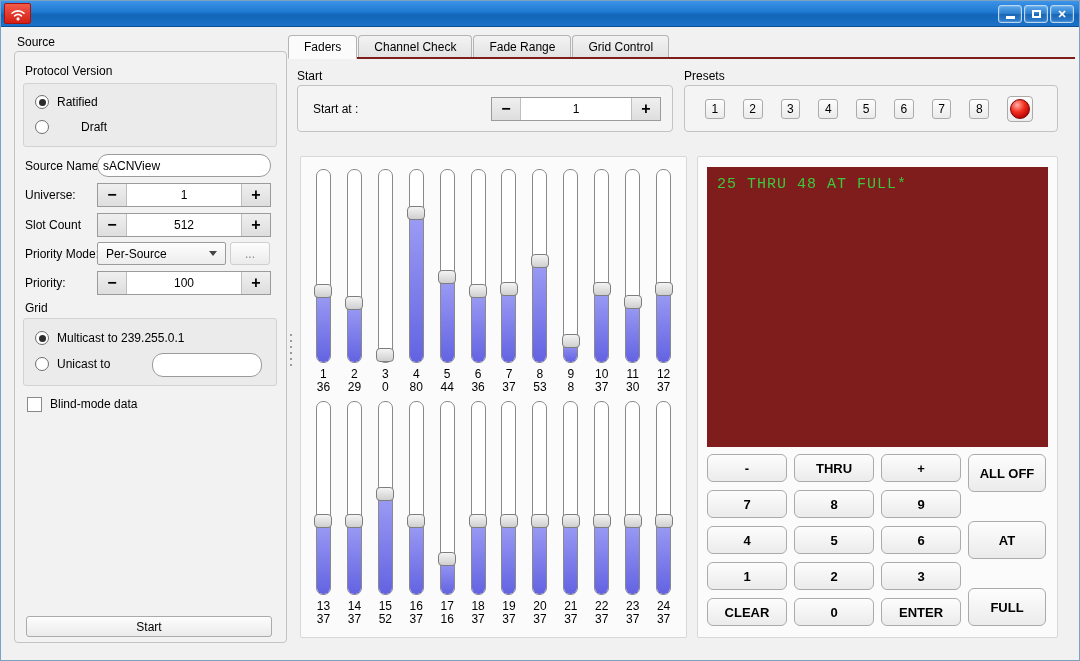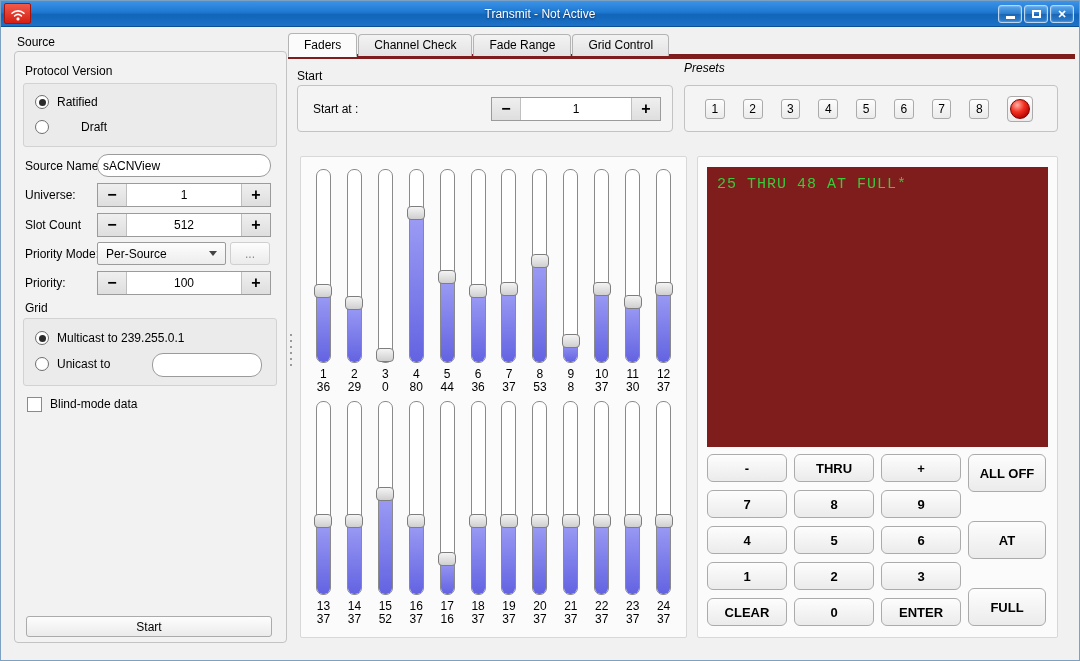--- a/index.html
+++ b/index.html
@@ -65,21 +65,21 @@
   }
   .combo {
     position:absolute; height:23px; border:1px solid #9b9b9b; border-radius:2px;
     background:linear-gradient(#fdfdfd,#ededed); display:flex; align-items:center;
     font-size:12px; padding:0 8px; justify-content:space-between;
   }
   .combo-arrow { width:0; height:0; border-left:4px solid transparent; border-right:4px solid transparent; border-top:5px solid #444; }
   
   .tab-bar {
     position:absolute; left:287px; top:34px; width:787px; height:24px;
-    display:flex; align-items:center; border-bottom:5px solid #7f1d1d;
+    display:flex; align-items:center; border-bottom:2px solid #7f1d1d;
   }
   .tab {
     height:22px; padding:0 15px; display:flex; align-items:center;
     border:1px solid #b4b4b4; border-bottom:none; border-radius:4px 4px 0 0;
     background:linear-gradient(#f3f3f3,#e3e3e3); font-size:12px; margin-right:1px;
   }
   .tab.active { height:24px; background:#fbfbfb; position:relative; z-index:2; margin-bottom:-1px; border-bottom:1px solid #fbfbfb; }
   
   .panel { position:absolute; background:#fbfbfb; border:1px solid #d8d8d8; border-radius:2px; }
   .fader-row { position:absolute; left:7px; right:7px; display:flex; justify-content:space-between; }
@@ -129,21 +129,20 @@
 <div class="window">
 
   <div class="titlebar">
     <div class="app-icon">
       <svg width="18" height="16" viewBox="0 0 24 20">
         <path d="M4,9 a11.5,11.5 0 0 1 16,0" fill="none" stroke="#fff" stroke-width="2.2" stroke-linecap="round"></path>
         <path d="M7.5,12.5 a7,7 0 0 1 9,0" fill="none" stroke="#fff" stroke-width="2.2" stroke-linecap="round"></path>
         <circle cx="12" cy="16.5" r="2.1" fill="#fff"></circle>
       </svg>
     </div>
-    <div class="title-text">Transmit - Not Active</div>
     <div class="winbtns">
       <div class="winbtn">
           <span class="glyph-min"></span>
         </div>
       <div class="winbtn">
           <span class="glyph-max"></span>
         </div>
       <div class="winbtn">
           <span>✕</span>
         </div>
@@ -232,21 +231,21 @@
 
   <div class="grouplabel" style="left:296px; top:68px;">Start</div>
   <div class="groupbox" style="left:296px; top:84px; width:376px; height:47px; background:#f4f4f4;"></div>
   <div class="formlabel" style="left:312px; top:96px;">Start at :</div>
   <div class="spin" style="left:490px; top:96px; width:170px;">
     <button class="spin-btn minus">−</button>
     <div class="spin-val">1</div>
     <button class="spin-btn plus">+</button>
   </div>
 
-  <div class="grouplabel" style="left:683px; top:60px;font-style:italic;">Presets</div>
+  <div class="grouplabel" style="left:683px; top:68px;">Presets</div>
   <div class="groupbox" style="left:683px; top:84px; width:374px; height:47px; background:#f4f4f4;">
     <div class="presets-inner">
       <button class="btn preset-btn">1</button>
         <button class="btn preset-btn">2</button>
         <button class="btn preset-btn">3</button>
         <button class="btn preset-btn">4</button>
         <button class="btn preset-btn">5</button>
         <button class="btn preset-btn">6</button>
         <button class="btn preset-btn">7</button>
         <button class="btn preset-btn">8</button>

